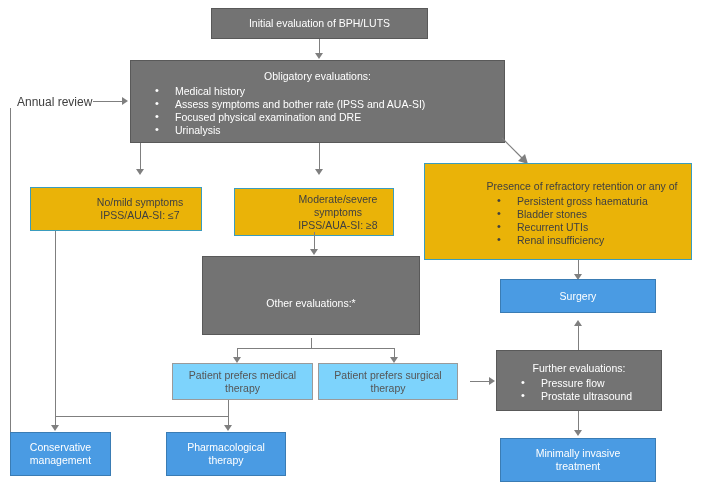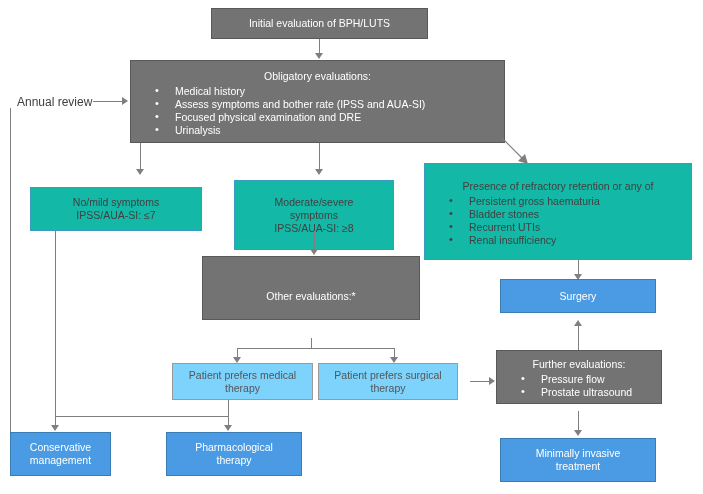--- a/index.html
+++ b/index.html
@@ -18,21 +18,21 @@
     position:absolute;
     box-sizing:border-box;
     border:1px solid #7f7f7f;
     display:flex;
     flex-direction:column;
     justify-content:center;
     font-size:10.5px;
     line-height:13px;
   }
   .box.dark{ background:#737373; color:#ffffff; border-color:#595959; }
-  .box.cyan{ background:#14b8a6; color:#404040; border-color:#3a9cbe; }
+  .box.cyan{ background:#eab308; color:#404040; border-color:#3a9cbe;padding-left:48px; }
   .box.blue{ background:#4a9be3; color:#ffffff; border-color:#3a7cb4; }
   .box.gray{ background:#7dd3fc; color:#555555; border-color:#9a9a9a; }
 
   .ttl{ text-align:center; padding:0 6px; }
   .ctr{ text-align:center; padding:0 6px; }
   ul.blist{
     list-style:none;
     margin:2px 0 0 8px;
     padding:0 4px 0 14px;
   }
@@ -114,21 +114,21 @@
   <svg class="diag" style="left:500px;top:136px;width:30px;height:28px;" viewBox="0 0 30 28">
     <line x1="2" y1="2" x2="22" y2="22" stroke="#7f7f7f" stroke-width="1.2"></line>
     <polygon points="28,28 18,25 25,18" fill="#7f7f7f"></polygon>
   </svg>
 
   <div class="box cyan" style="left:30px;top:187px;width:172px;height:44px;">
     <div class="ctr">No/mild symptoms</div>
     <div class="ctr">IPSS/AUA-SI: ≤7</div>
   </div>
 
-  <div class="box cyan" style="left:234px;top:180px;width:160px;height:70px;">
+  <div class="box cyan" style="left:234px;top:188px;width:160px;height:48px;">
     <div class="ctr">Moderate/severe</div>
     <div class="ctr">symptoms</div>
     <div class="ctr">IPSS/AUA-SI: ≥8</div>
   </div>
 
   <div class="box cyan" style="left:424px;top:163px;width:268px;height:97px;padding-top:4px;">
     <div class="ttl">Presence of refractory retention or any of</div>
     <ul class="blist">
       <li>Persistent gross haematuria</li>
       <li>Bladder stones</li>
@@ -136,21 +136,21 @@
       <li>Renal insufficiency</li>
     </ul>
   </div>
 
   <div class="ln vl" style="left:314px;top:232px;height:19px;"></div>
   <div class="ar dn" style="left:310px;top:249px;"></div>
 
   <div class="ln vl" style="left:578px;top:260px;height:16px;"></div>
   <div class="ar dn" style="left:574px;top:274px;"></div>
 
-  <div class="box dark" style="left:202px;top:256px;width:218px;height:64px;padding-top:16px;">
+  <div class="box dark" style="left:202px;top:256px;width:218px;height:79px;padding-top:16px;">
     <div class="ttl">Other evaluations:*</div>
   </div>
 
   <div class="box blue" style="left:500px;top:279px;width:156px;height:34px;">
     <div class="ctr">Surgery</div>
   </div>
 
   <div class="ln vl" style="left:578px;top:322px;height:28px;"></div>
   <div class="ar up" style="left:574px;top:320px;"></div>
 
@@ -167,21 +167,21 @@
   </div>
 
   <div class="box gray" style="left:318px;top:363px;width:140px;height:37px;">
     <div class="ctr">Patient prefers surgical</div>
     <div class="ctr">therapy</div>
   </div>
 
   <div class="ln hl" style="left:470px;top:381px;width:20px;"></div>
   <div class="ar rt" style="left:489px;top:377px;"></div>
 
-  <div class="box dark" style="left:496px;top:350px;width:166px;height:54px;padding-top:3px;">
+  <div class="box dark" style="left:496px;top:350px;width:166px;height:61px;padding-top:3px;">
     <div class="ttl">Further evaluations:</div>
     <ul class="blist">
       <li>Pressure flow</li>
       <li>Prostate ultrasound</li>
     </ul>
   </div>
 
   <div class="ln vl" style="left:55px;top:231px;height:185px;"></div>
   <div class="ar dn" style="left:51px;top:425px;"></div>
   <div class="ln vl" style="left:55px;top:416px;height:10px;"></div>
@@ -192,21 +192,21 @@
   <div class="ar dn" style="left:224px;top:425px;"></div>
 
   <div class="ln vl" style="left:578px;top:411px;height:21px;"></div>
   <div class="ar dn" style="left:574px;top:430px;"></div>
 
   <div class="box blue" style="left:10px;top:432px;width:101px;height:44px;">
     <div class="ctr">Conservative</div>
     <div class="ctr">management</div>
   </div>
 
-  <div class="box blue" style="left:166px;top:432px;width:136px;height:44px;">
+  <div class="box blue" style="left:166px;top:432px;width:120px;height:44px;">
     <div class="ctr">Pharmacological</div>
     <div class="ctr">therapy</div>
   </div>
 
   <div class="box blue" style="left:500px;top:438px;width:156px;height:44px;">
     <div class="ctr">Minimally invasive</div>
     <div class="ctr">treatment</div>
   </div>
 
 </div>

